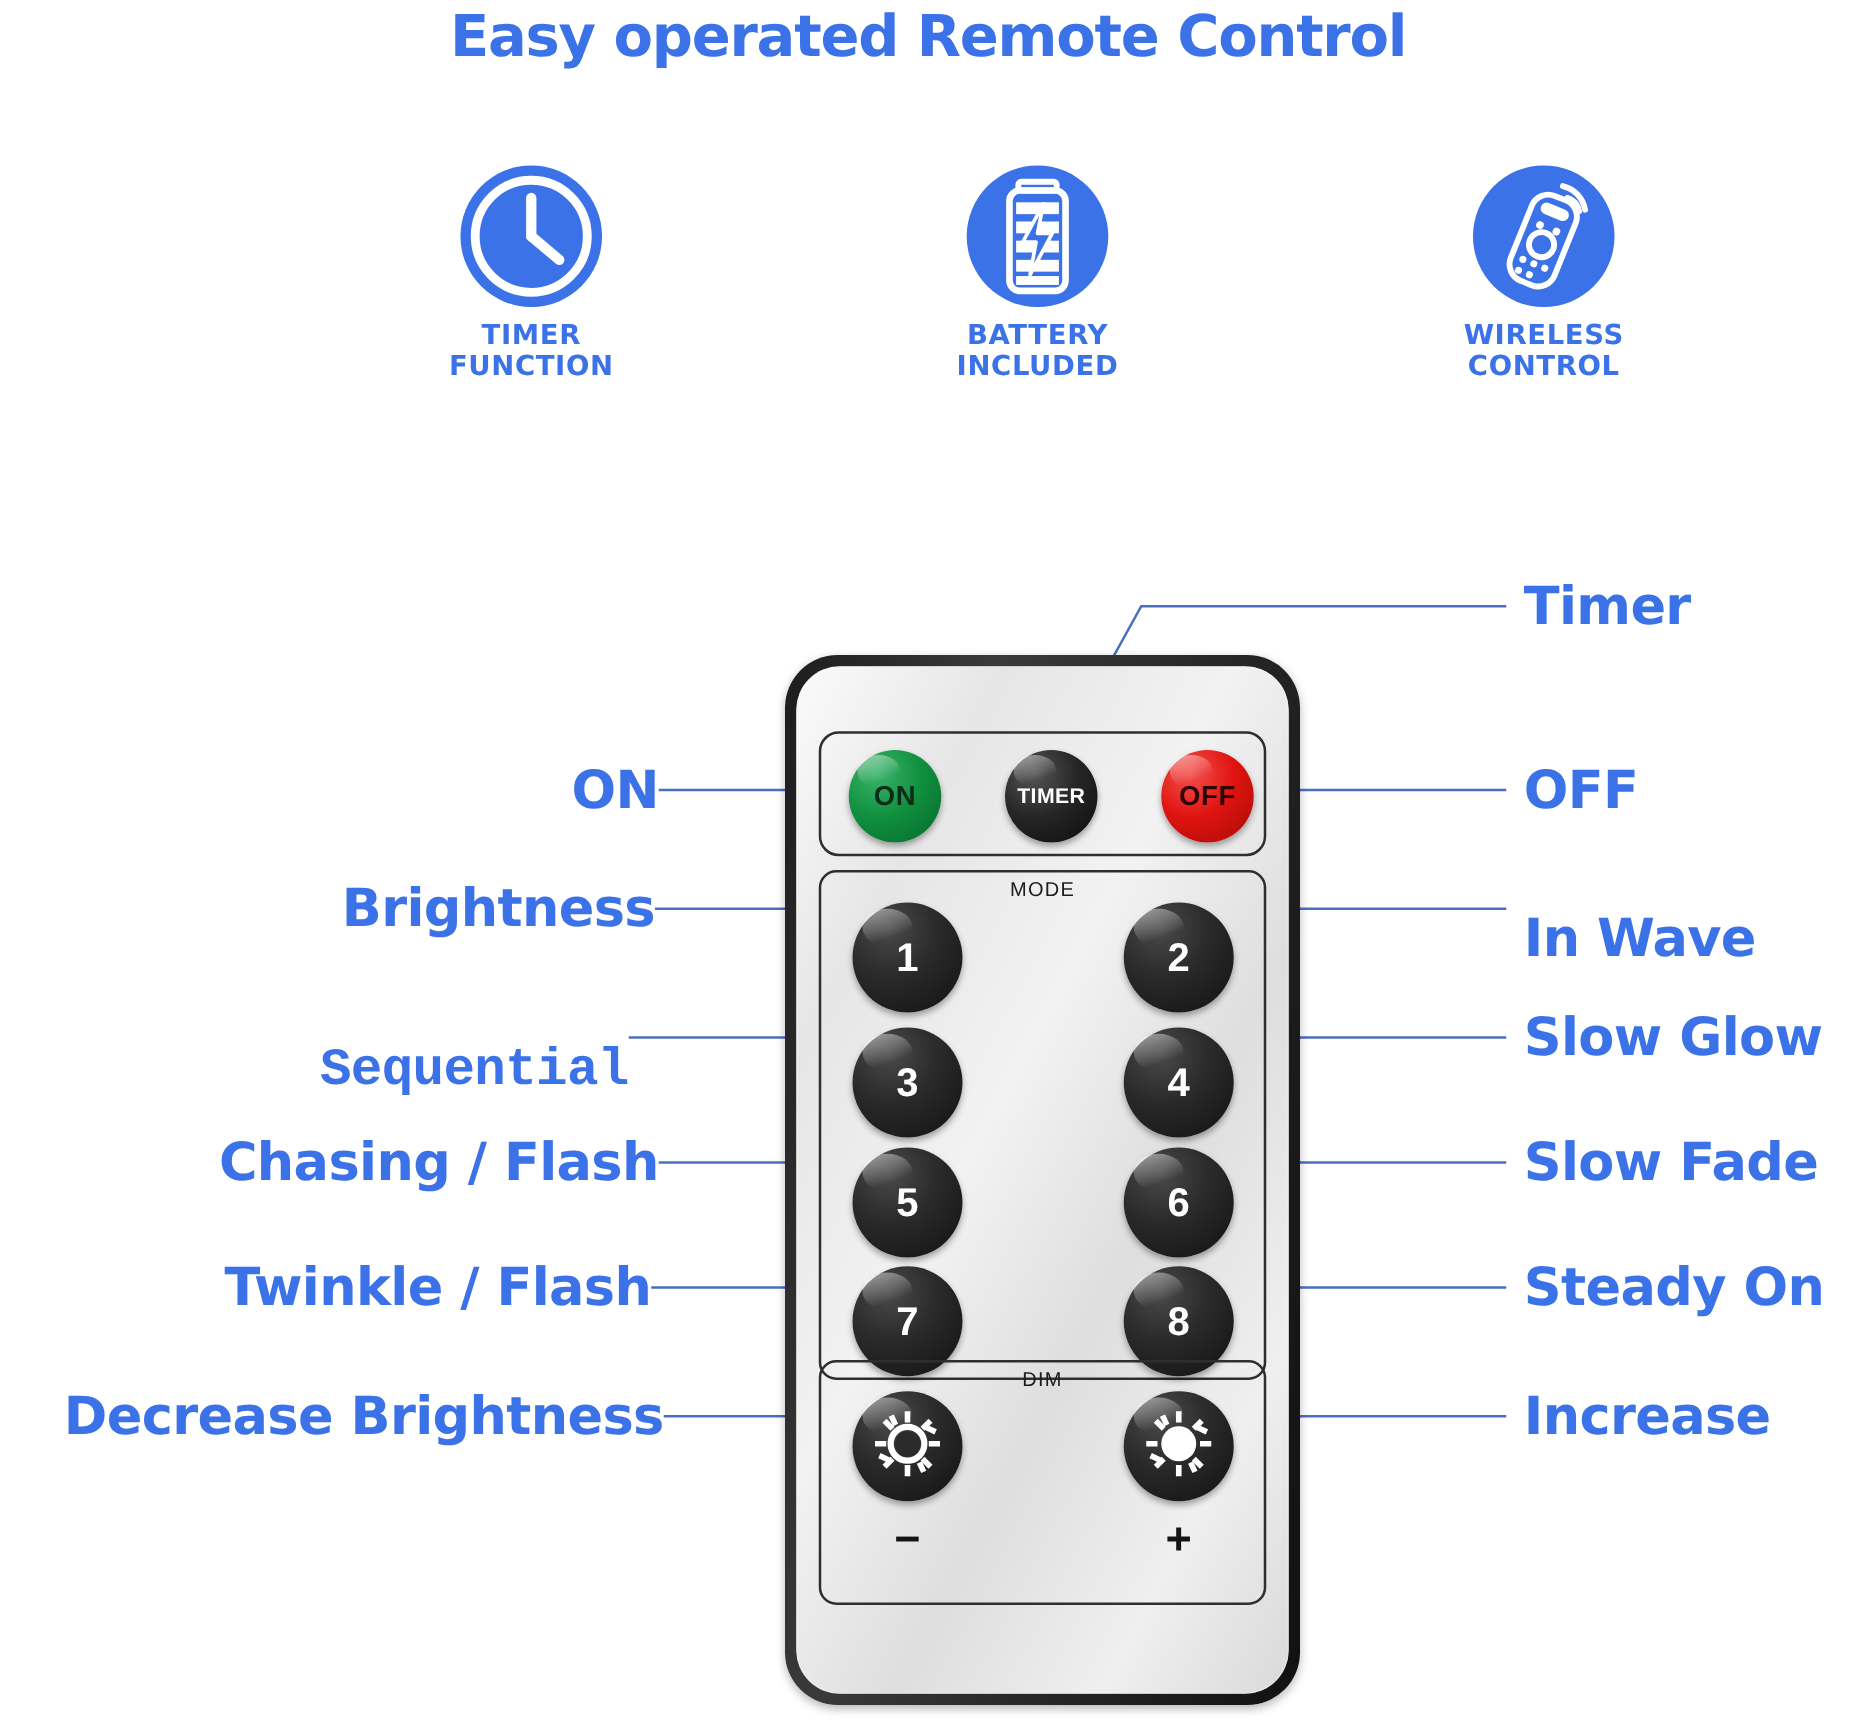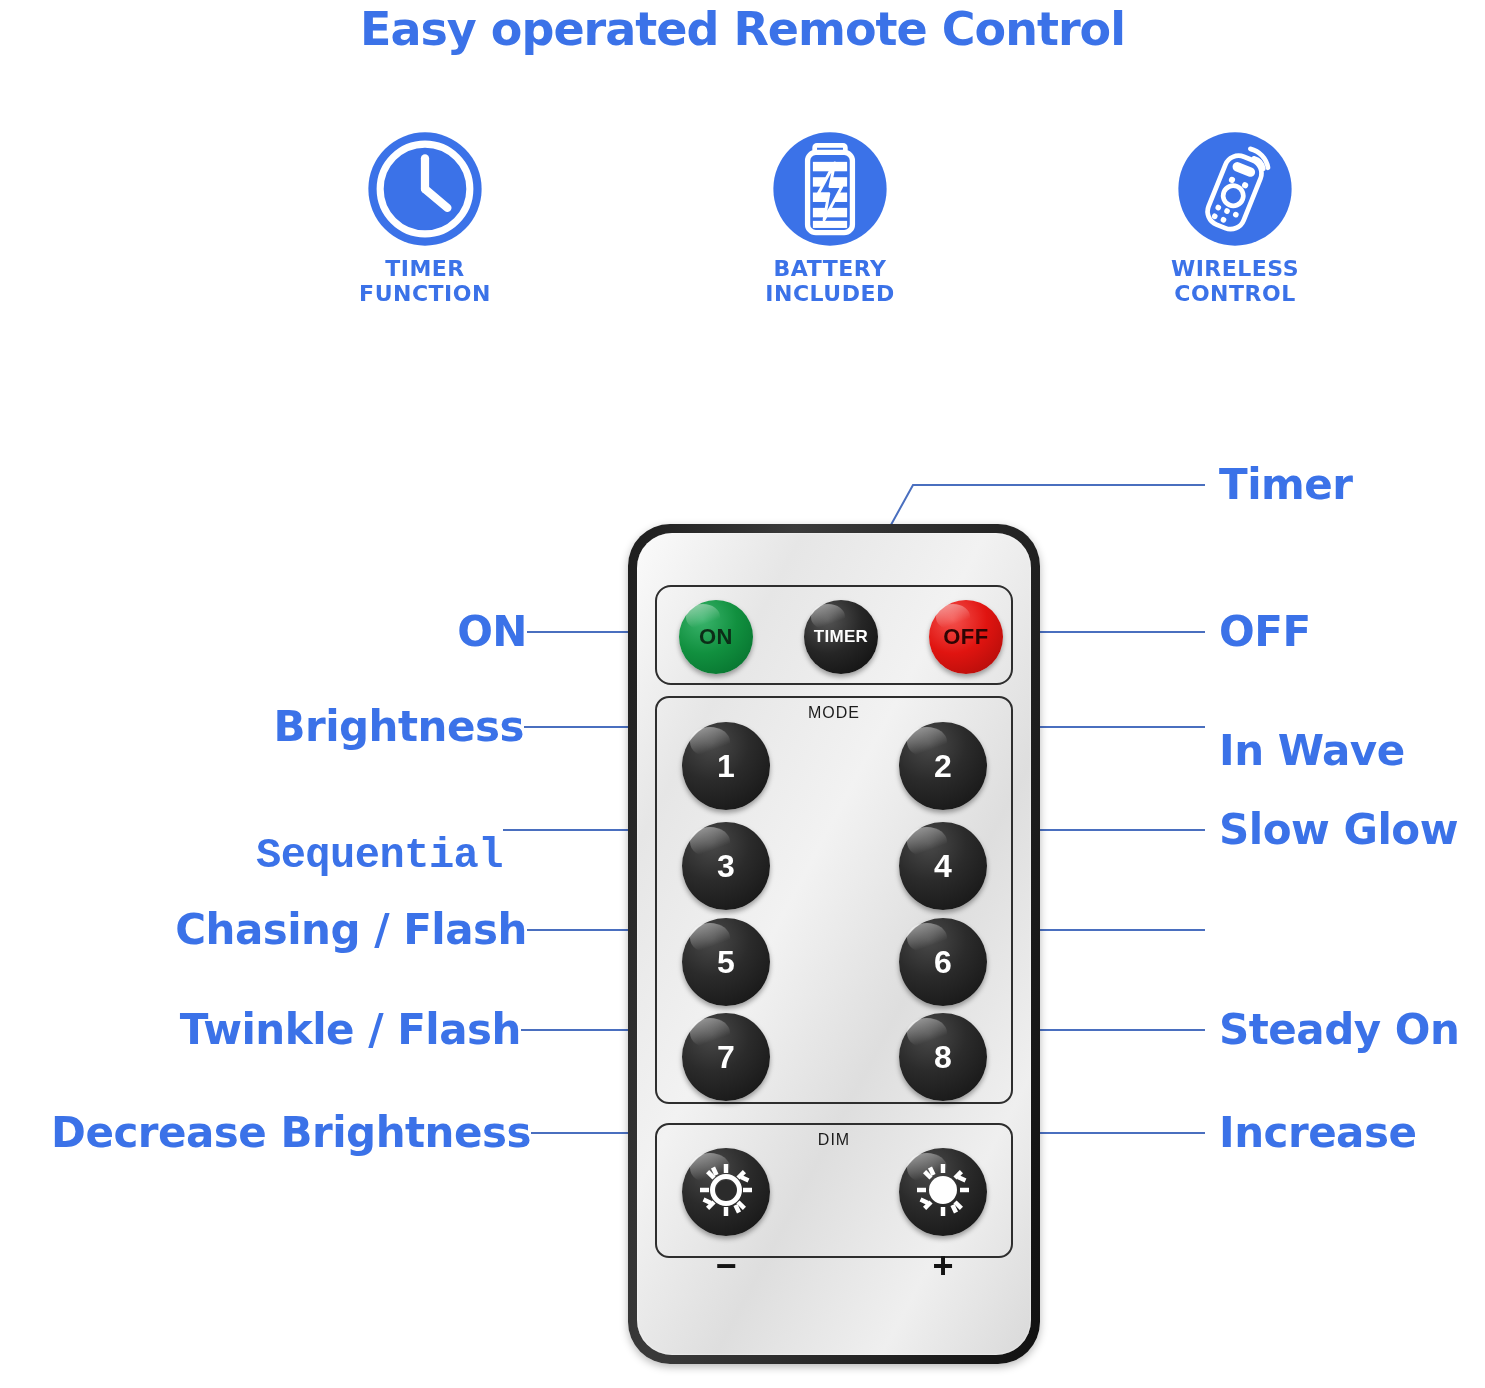--- a/index.html
+++ b/index.html
@@ -90,21 +90,21 @@
   .group {
     position: absolute;
     left: 18px;
     right: 18px;
     border: 2px solid #2e2e2e;
     border-radius: 16px;
     box-sizing: border-box;
   }
   #group-power { top: 52px;  height: 100px; }
   #group-mode  { top: 163px; height: 408px; border-radius: 14px; }
-  #group-dim   { top: 590px; height: 135px; border-radius: 14px; }
+  #group-dim   { top: 555px; height: 196px; border-radius: 14px; }
 
   .group-title {
     position: absolute;
     left: 0; right: 0;
     top: 6px;
     text-align: center;
     font-family: "Liberation Sans", sans-serif;
     font-size: 16px;
     letter-spacing: 1px;
     color: #1c1c1c;
@@ -398,16 +398,17 @@
   <div class="callout callout-left" style="left:0;  width:524px; top:727px;">Brightness</div>
   <div class="callout callout-left" style="left:0;  width:503px; top:856px;font-family:Liberation Mono, monospace;">Sequential</div>
   <div class="callout callout-left" style="left:0;  width:527px; top:930px;">Chasing / Flash</div>
   <div class="callout callout-left" style="left:0;  width:521px; top:1030px;">Twinkle / Flash</div>
   <div class="callout callout-left" style="left:0;  width:531px; top:1133px;">Decrease Brightness</div>
 
   <div class="callout callout-right" style="left:1219px; top:485px;">Timer</div>
   <div class="callout callout-right" style="left:1219px; top:632px;">OFF</div>
   <div class="callout callout-right" style="left:1219px; top:727px;margin-top:24px;">In Wave</div>
   <div class="callout callout-right" style="left:1219px; top:830px;">Slow Glow</div>
+  <div class="callout callout-right" style="left:1219px; top:930px;">Slow Fade</div>
   <div class="callout callout-right" style="left:1219px; top:1030px;">Steady On</div>
   <div class="callout callout-right" style="left:1219px; top:1133px;">Increase</div>
 
 </div>
 
 </body></html>

